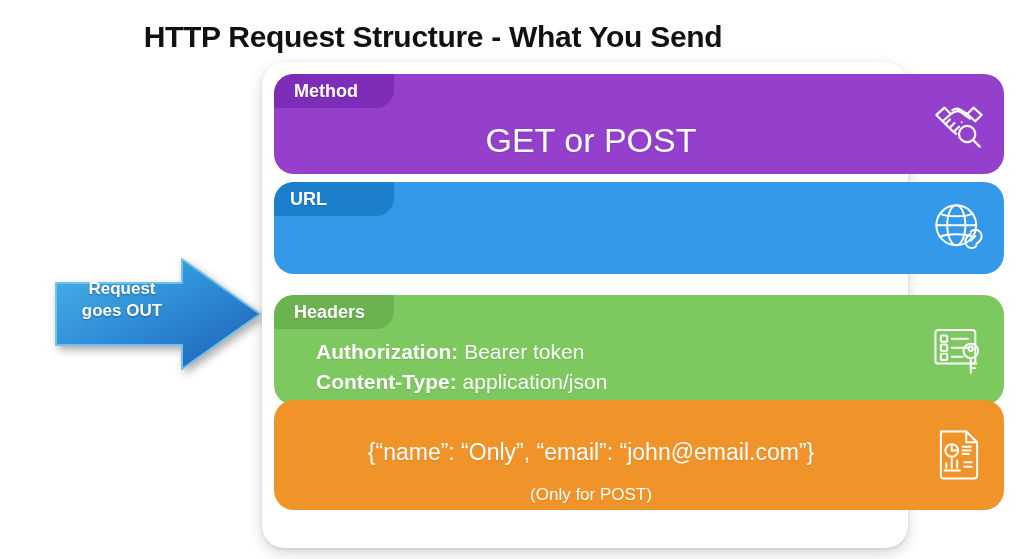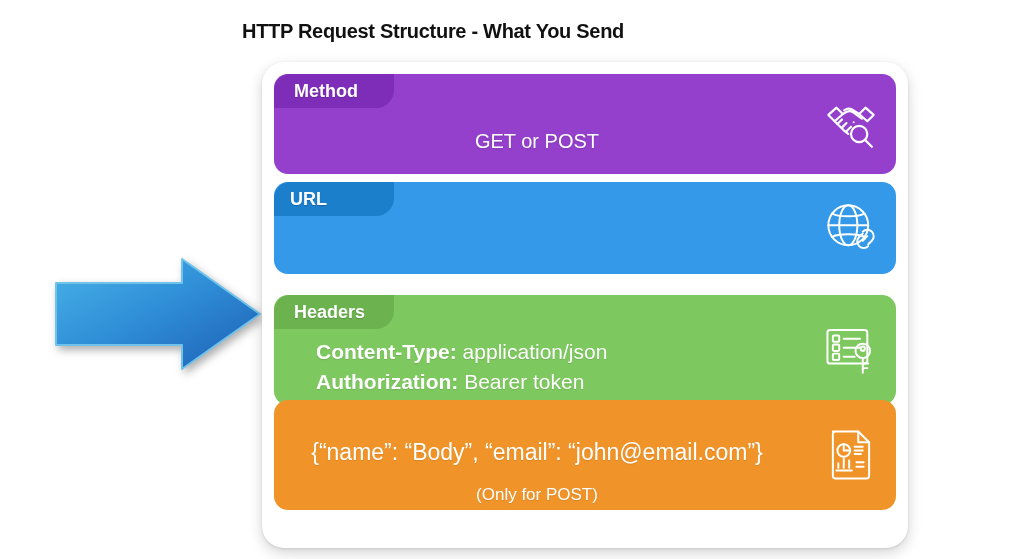--- a/index.html
+++ b/index.html
@@ -9,38 +9,38 @@
     font-family:"Liberation Sans","DejaVu Sans",sans-serif;
     overflow:hidden;
     position:relative;
   }
   .stage{position:absolute;inset:0;}
 
   
   .title{
     position:absolute;left:0;top:20px;width:866px;
     text-align:center;
-    font-size:20px;font-weight:bold;color:#111111;
+    font-size:30px;font-weight:bold;color:#111111;
     letter-spacing:-0.3px;
     white-space:nowrap;
   }
 
   
   .card{
     position:absolute;left:262px;top:62px;
     width:646px;height:486px;
     background:#ffffff;
     border-radius:22px;
     box-shadow:0 5px 14px rgba(0,0,0,.17), 0 1px 3px rgba(0,0,0,.10);
   }
 
   
   .band{
-    position:absolute;left:12px;width:622px;
-    border-radius:14px;
+    position:absolute;left:12px;width:730px;
+    border-radius:20px;
     overflow:hidden;
   }
   .band-method {top:12px;  height:100px; background:#9440cc;}
   .band-url    {top:120px; height:92px;  background:#3399e8;}
   .band-headers{top:220px; height:110px; background:#7dc85f;margin-top:13px;}
   .band-body   {top:338px; height:110px; background:#f09429;}
 
   
   .tab{
     position:absolute;left:0;top:0;
@@ -64,21 +64,21 @@
     position:absolute;left:0;right:96px;top:34px;bottom:0;
     display:flex;flex-direction:column;
     align-items:center;justify-content:center;
     color:#ffffff;
     padding:0 8px;
     box-sizing:border-box;
   }
   .band-content.left-align{align-items:flex-start;padding-left:42px;}
 
   .val-big{
-    font-size:20px;font-weight:400;color:#ffffff;
+    font-size:34px;font-weight:400;color:#ffffff;
     line-height:1.15;white-space:nowrap;
     text-shadow:0 1px 2px rgba(0,0,0,.12);
   }
   .val-url{font-size:31px;letter-spacing:-0.2px;}
   .hdr-line{
     font-size:21px;line-height:1.45;color:#ffffff;white-space:nowrap;
     text-shadow:0 1px 1px rgba(0,0,0,.10);
   }
   .hdr-line b{font-weight:bold;}
   .val-json{
@@ -127,20 +127,22 @@
         <linearGradient id="arrowGrad" x1="0" y1="0" x2="1" y2="1">
           <stop offset="0%" stop-color="#4ab3e8"></stop>
           <stop offset="45%" stop-color="#3090d8"></stop>
           <stop offset="100%" stop-color="#1d5fb6"></stop>
         </linearGradient>
       </defs>
       <polygon points="4,28 130,28 130,4 208,59 130,114 130,90 4,90" fill="url(#arrowGrad)" stroke="#6fc2ea" stroke-width="2" stroke-linejoin="round"></polygon>
     </svg>
   </div>
   <div class="arrow-label">
+    <div>Request</div>
+    <div>goes OUT</div>
   </div>
 
   <div class="card">
 
     <div class="band band-method">
       <div class="tab">Method</div>
       <div class="band-content">
         <div class="val-big">GET or POST</div>
       </div>
       <div class="band-icon">
@@ -173,26 +175,26 @@
           <path d="M51 52 a7 7 0 0 1-10-10 l4-4"></path>
           <path d="M45 46 L50 41"></path>
         </svg>
       </div>
     </div>
 
     <div class="band band-headers">
       <div class="tab">Headers</div>
       <div class="band-content left-align">
         <div class="hdr-line">
+          <b>Authorization:</b>
+          <span>Bearer token</span>
+        </div>
+        <div class="hdr-line">
           <b>Content-Type:</b>
           <span>application/json</span>
-        </div>
-        <div class="hdr-line">
-          <b>Authorization:</b>
-          <span>Bearer token</span>
         </div>
       </div>
       <div class="band-icon">
         <svg viewBox="0 0 64 64" fill="none" stroke="#ffffff" stroke-width="2.2" stroke-linecap="round" stroke-linejoin="round">
           <path d="M9 10 H47 a3 3 0 0 1 3 3 V44 a3 3 0 0 1-3 3 H9 a3 3 0 0 1-3-3 V13 a3 3 0 0 1 3-3 Z"></path>
           <rect x="12" y="16" width="7" height="7" rx="1.2"></rect>
           <rect x="12" y="26" width="7" height="7" rx="1.2"></rect>
           <rect x="12" y="36" width="7" height="7" rx="1.2"></rect>
           <path d="M24 19.5 H42"></path>
           <path d="M24 29.5 H42"></path>
@@ -201,21 +203,21 @@
           <circle cx="45" cy="30.5" r="2.3"></circle>
           <path d="M45 41 V57"></path>
           <path d="M45 47 H51"></path>
           <path d="M45 52 H50"></path>
         </svg>
       </div>
     </div>
 
     <div class="band band-body">
       <div class="band-content">
-        <div class="val-json">{“name”: “Body”, “email”: “john@email.com”}</div>
+        <div class="val-json">{“name”: “Only”, “email”: “john@email.com”}</div>
         <div class="val-note">(Only for POST)</div>
       </div>
       <div class="band-icon">
         <svg viewBox="0 0 64 64" fill="none" stroke="#ffffff" stroke-width="2.2" stroke-linecap="round" stroke-linejoin="round">
           <path d="M12 6 H40 L52 18 V55 a3 3 0 0 1-3 3 H15 a3 3 0 0 1-3-3 V9 a3 3 0 0 1 3-3 Z"></path>
           <path d="M40 6 V18 H52"></path>
           <circle cx="24" cy="27" r="7"></circle>
           <path d="M24 20 V27 H31"></path>
           <path d="M36 23 H45 M36 27 H45 M36 31 H43"></path>
           <path d="M18 46 V41 M24 46 V36 M30 46 V38"></path>

